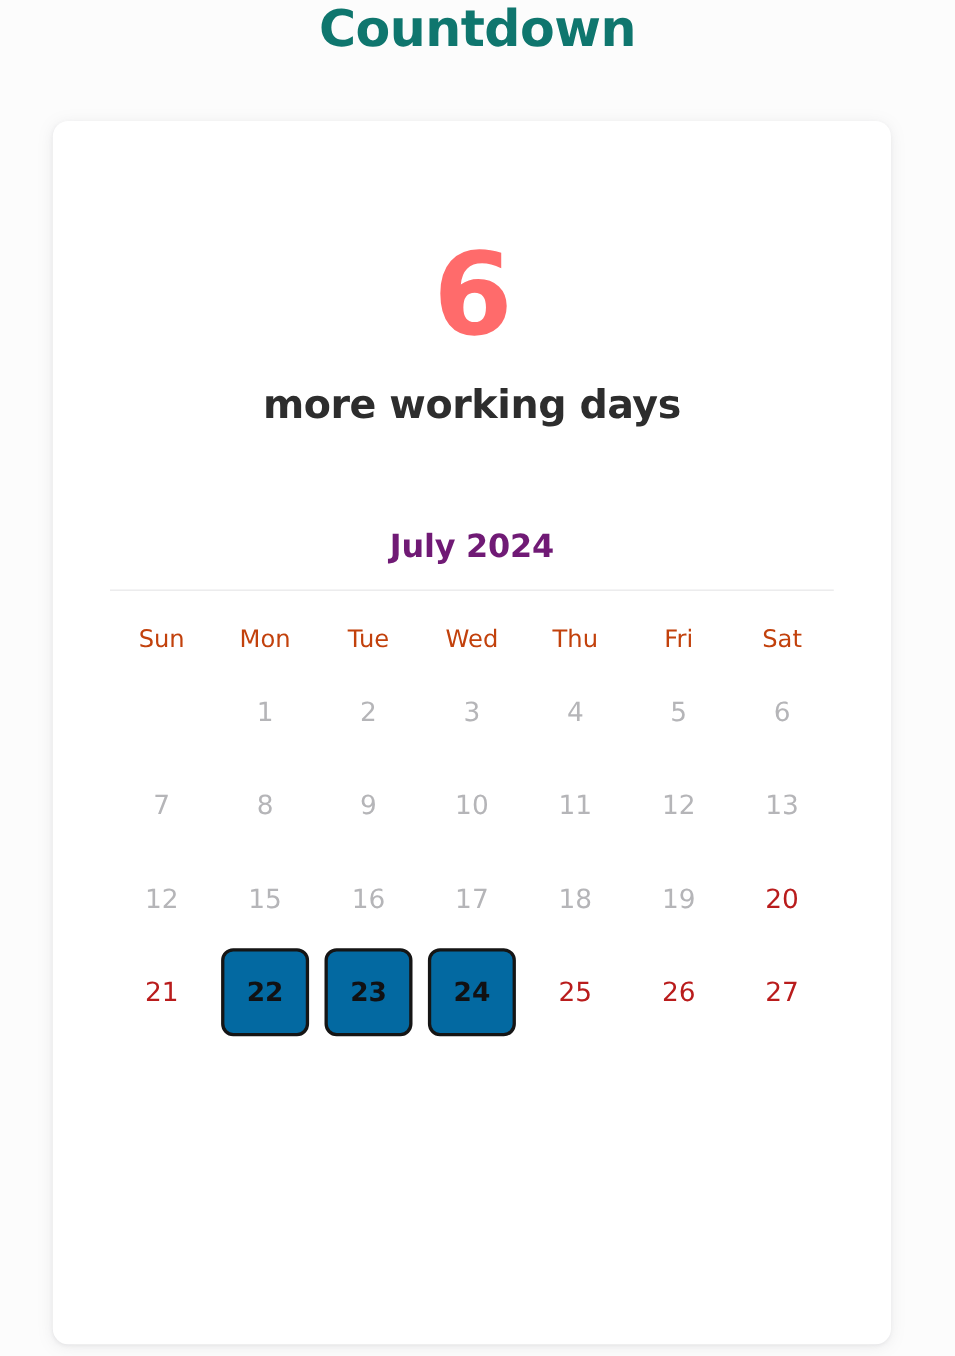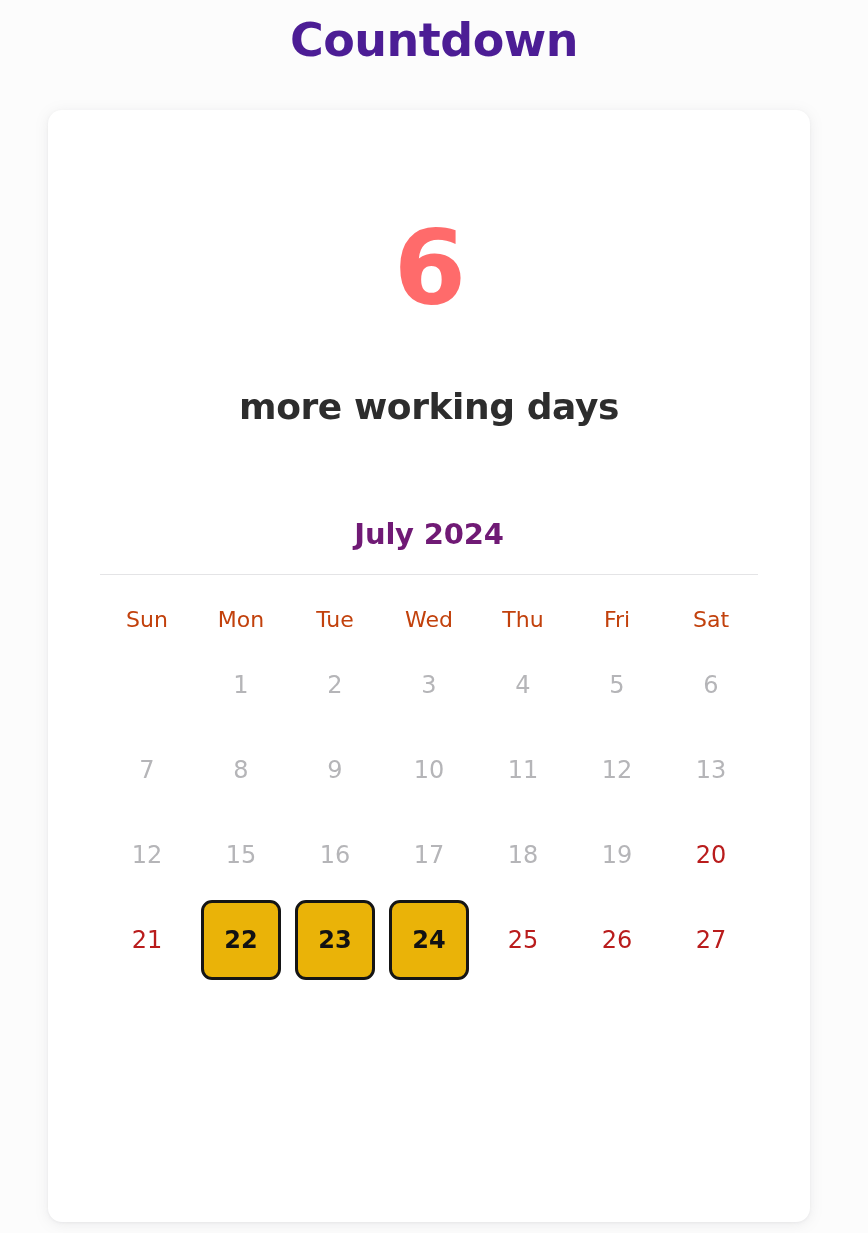--- a/index.html
+++ b/index.html
@@ -18,25 +18,24 @@
 
   .page {
     width: 868px;
     height: 1233px;
     position: relative;
   }
 
   
   .page-title {
     margin: 0;
-    padding-top: 14px;
     text-align: center;
     font-size: 46px;
     font-weight: 700;
-    color: #4c1d95;
+    color: #0f766e;
     letter-spacing: -0.5px;
     line-height: 1.15;
   }
 
   
   .card {
     position: absolute;
     left: 48px;
     top: 110px;
     width: 762px;
@@ -52,21 +51,21 @@
     padding-top: 106px;
     text-align: center;
   }
   .count-number {
     font-size: 104px;
     font-weight: 700;
     line-height: 1;
     letter-spacing: -2px;
   }
   .count-label {
-    margin-top: 66px;
+    margin-top: 28px;
     font-size: 36px;
     font-weight: 700;
     color: #2d2d2d;
     letter-spacing: -0.4px;
   }
 
   
   .calendar {
     margin-top: 90px;
     padding: 0 52px;
@@ -117,21 +116,21 @@
   .day.empty { visibility: hidden; }
   .day.past {
     color: #b5b5b8;
     font-weight: 400;
   }
   .day.normal {
     color: #b91c1c;
     font-weight: 400;
   }
   .day.workday {
-    background: #eab308;
+    background: #0369a1;
     border: 3px solid #151515;
     border-radius: 11px;
     color: #111113;
     font-weight: 700;
     font-size: 24px;
   }
 </style>
 </head>
 <body>
 

